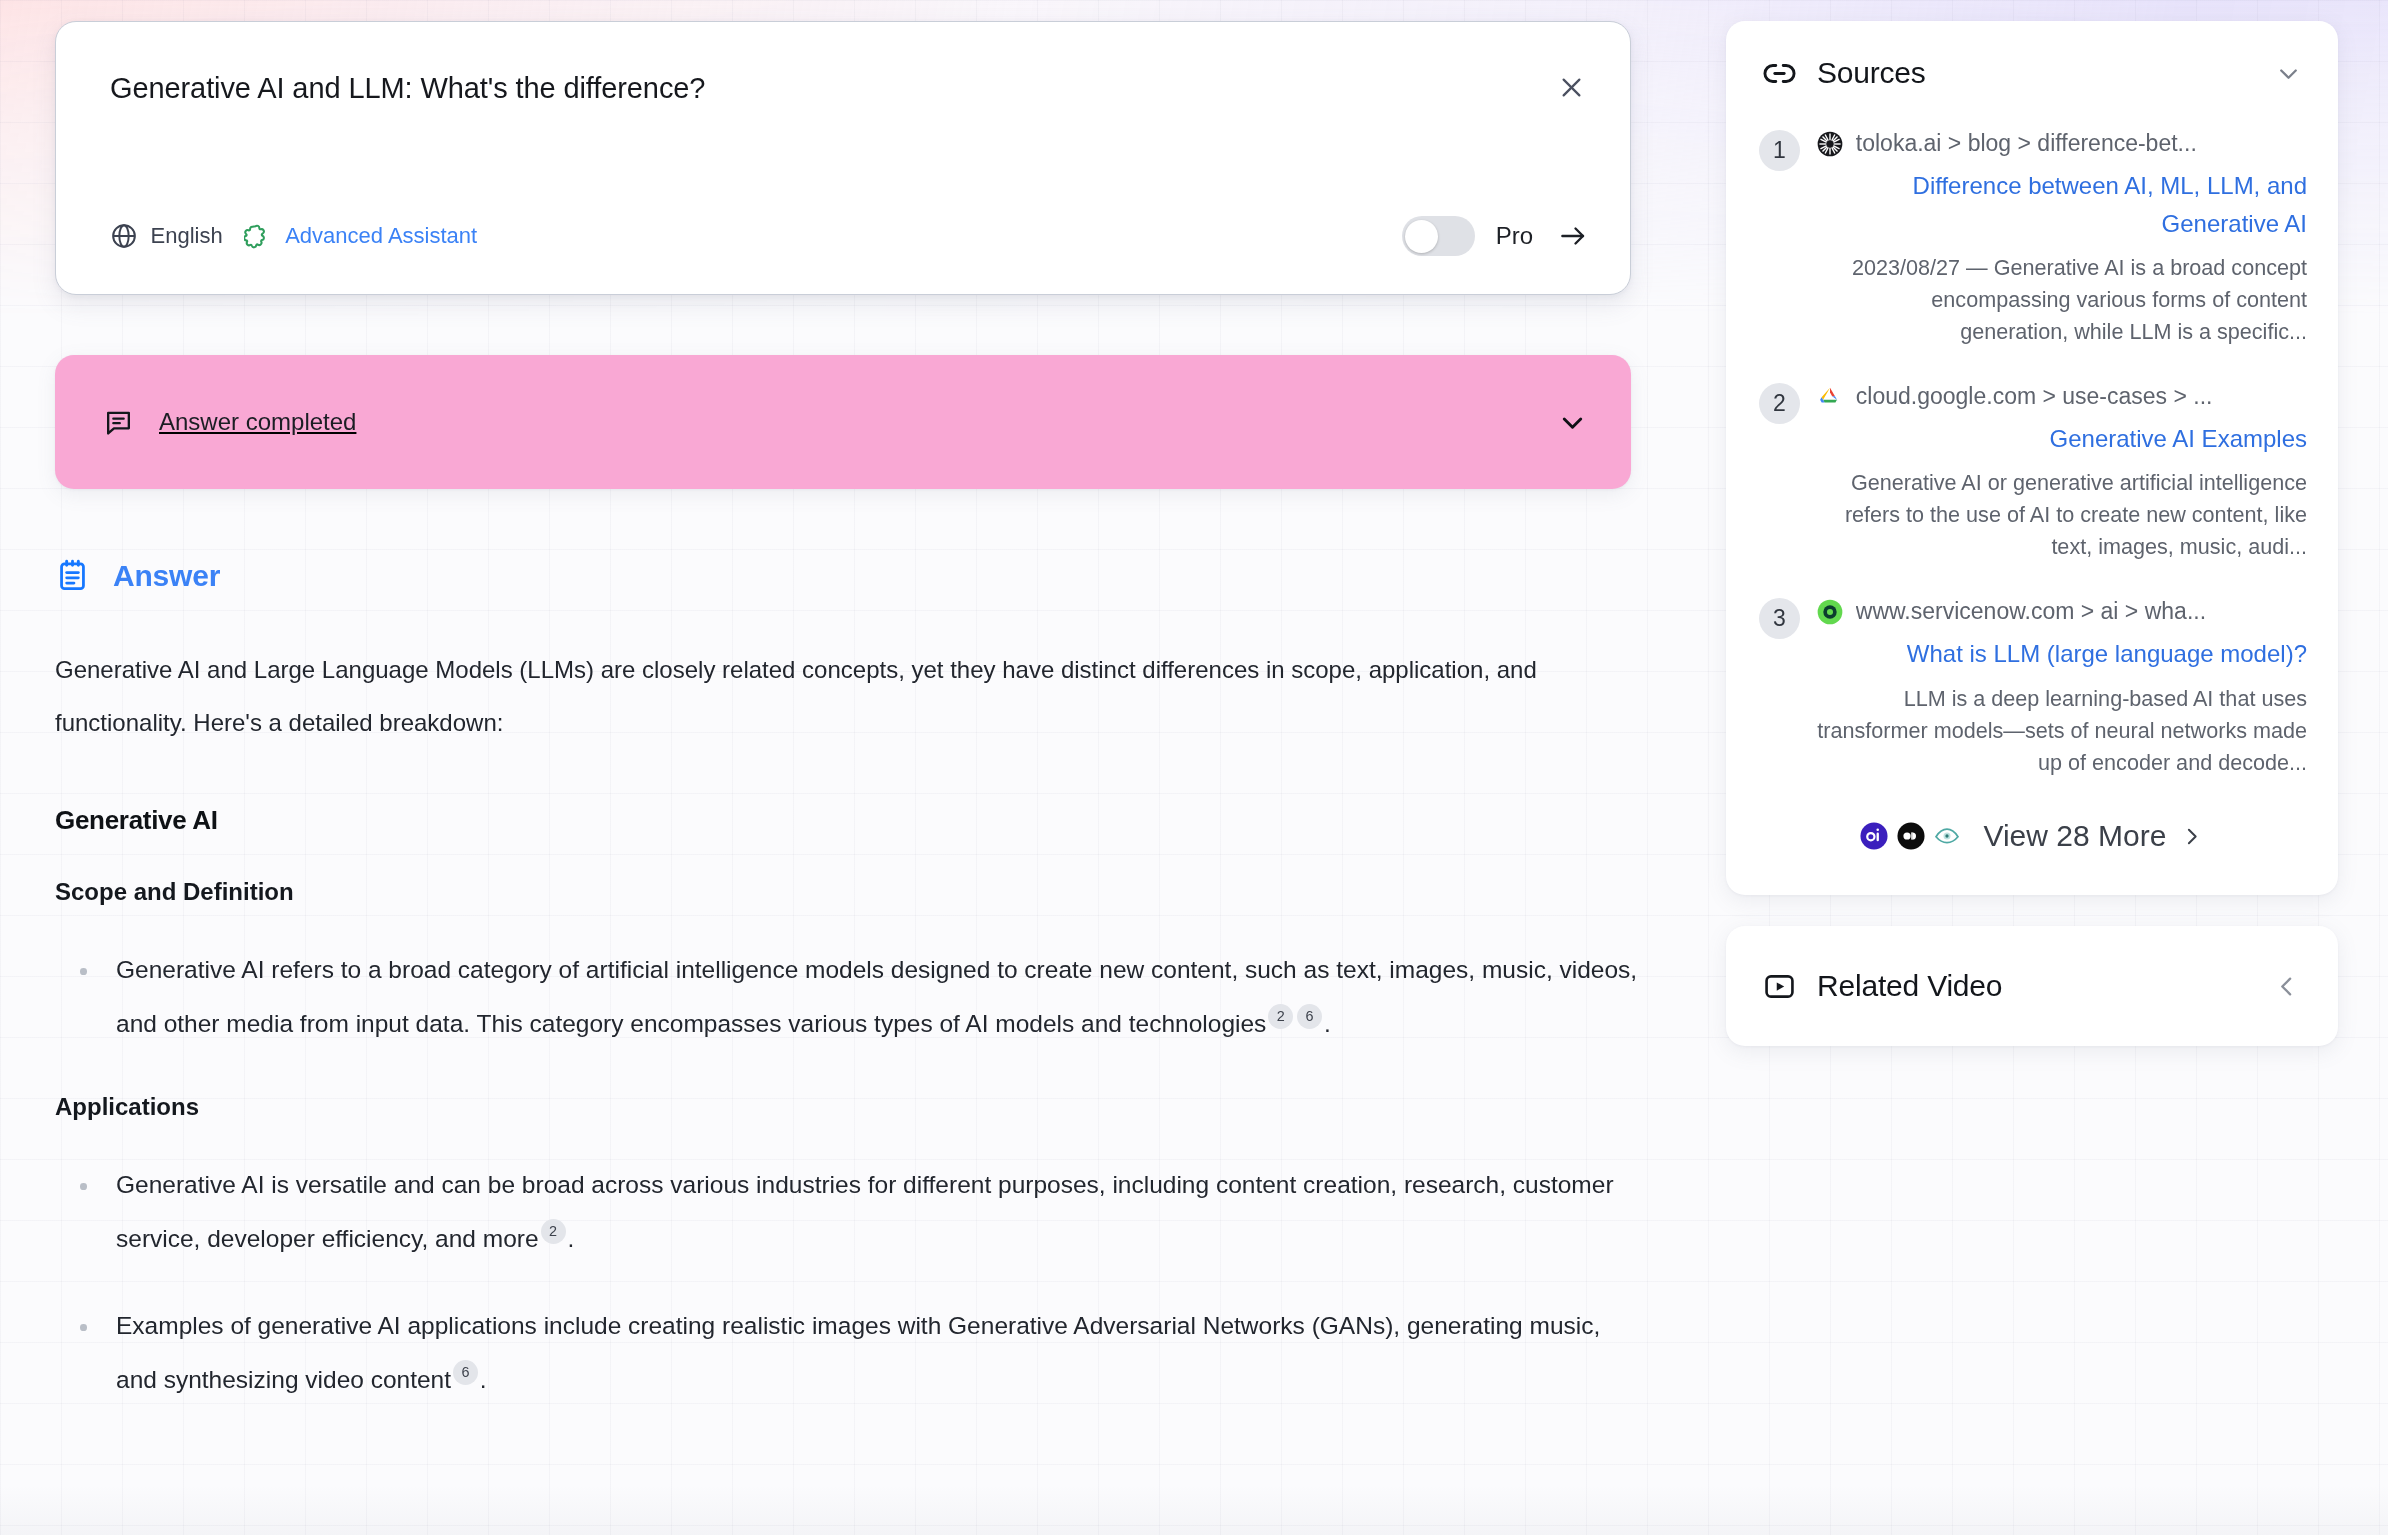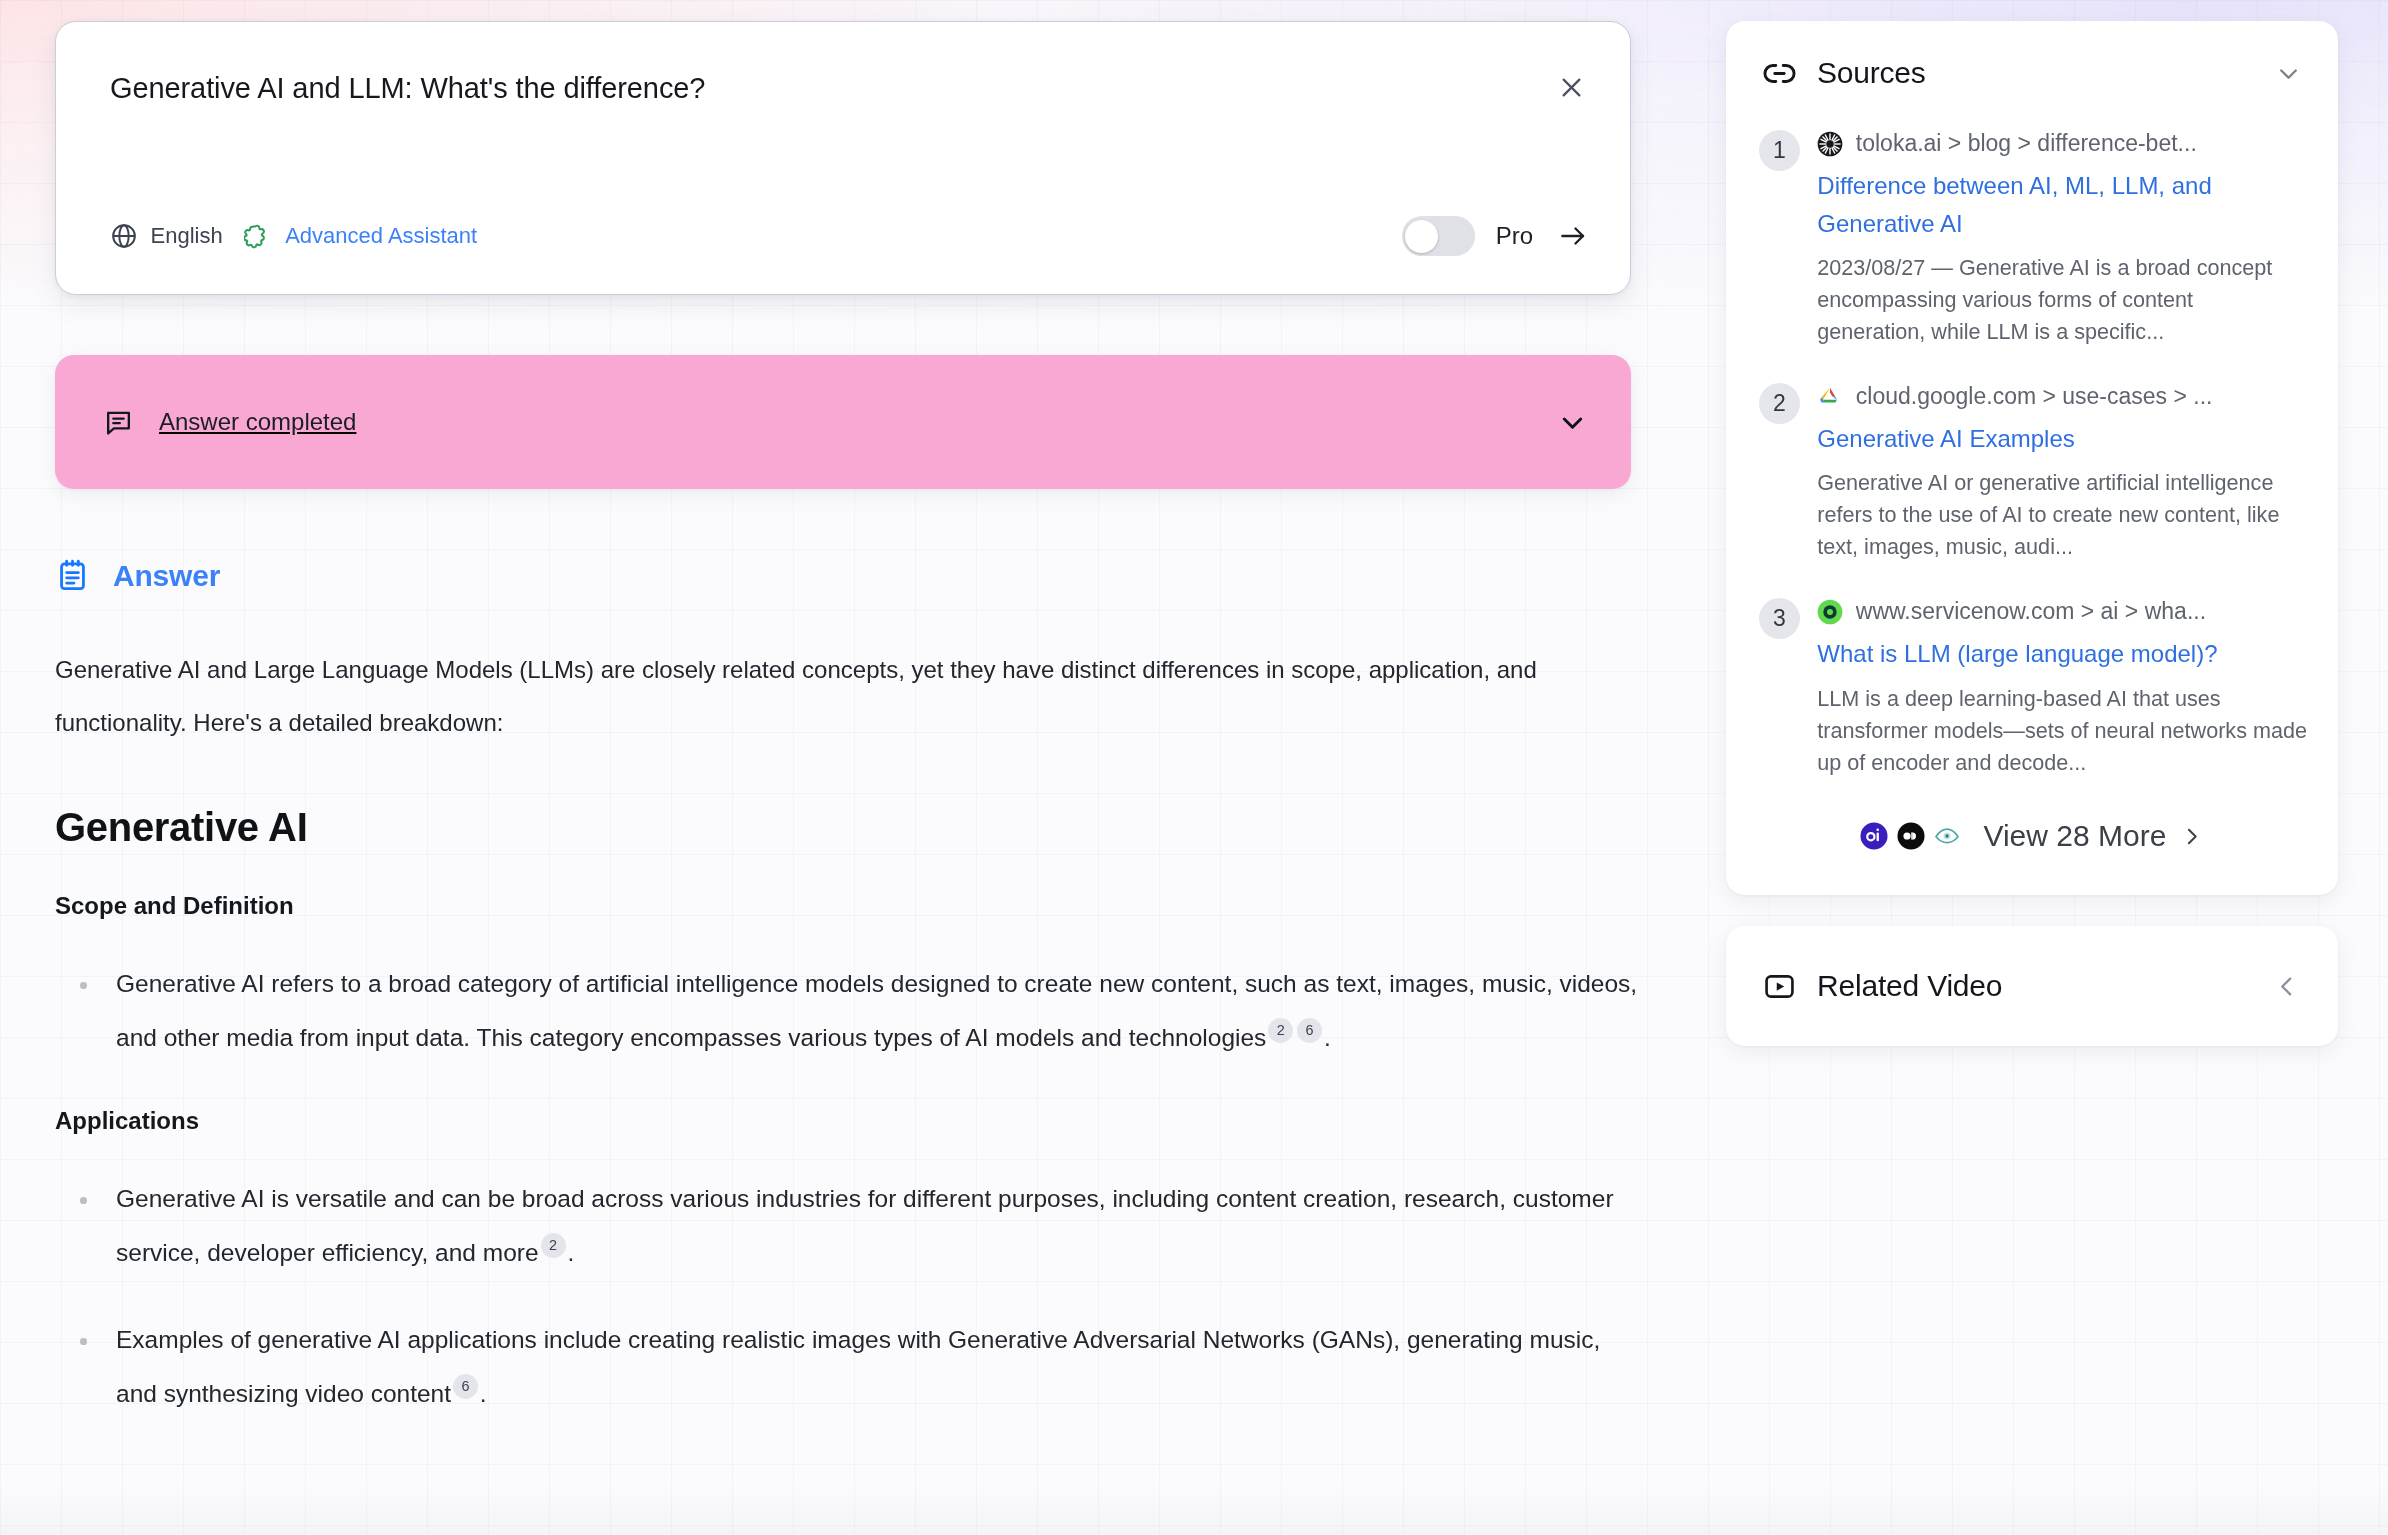--- a/index.html
+++ b/index.html
@@ -159,21 +159,21 @@
   }
 
   .answer-body { margin-top: 50px; width: 1585px; }
   .para {
     font-size: 24px;
     line-height: 53px;
     color: #22262e;
     max-width: 1528px;
   }
   h2.sec {
-    font-size: 40px;
+    font-size: 26px;
     font-weight: bold;
     color: #0f1216;
     margin-top: 56px;
     letter-spacing: -0.3px;
   }
   h3.sub {
     font-size: 24px;
     font-weight: bold;
     color: #14181e;
     margin-top: 42px;
@@ -217,20 +217,21 @@
   #right-col {
     position: absolute;
     left: 1726px;
     top: 21px;
     width: 612px;
   }
   .panel {
     background: #ffffff;
     border-radius: 19px;
     box-shadow: 0 5.8px 21px rgba(110,115,140,0.11), 0 1px 2.9px rgba(110,115,140,0.07);
+    text-align: right;
   }
   .panel-head {
     display: flex;
     align-items: center;
     padding: 35px 35px 0 37px;
   }
   .panel-head .ptitle {
     font-size: 30px;
     color: #13161b;
     margin-left: 21px;

